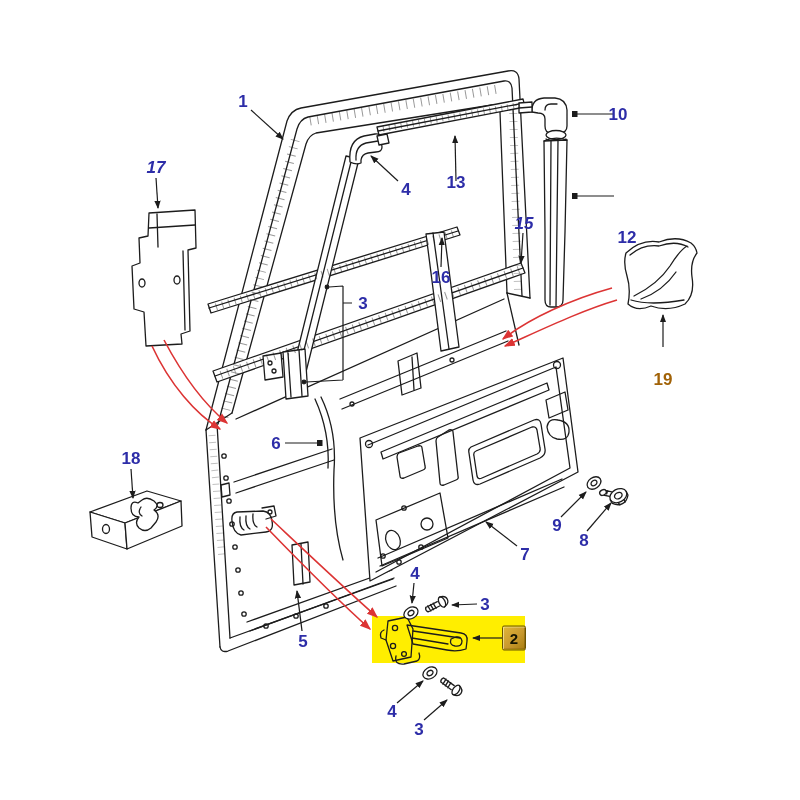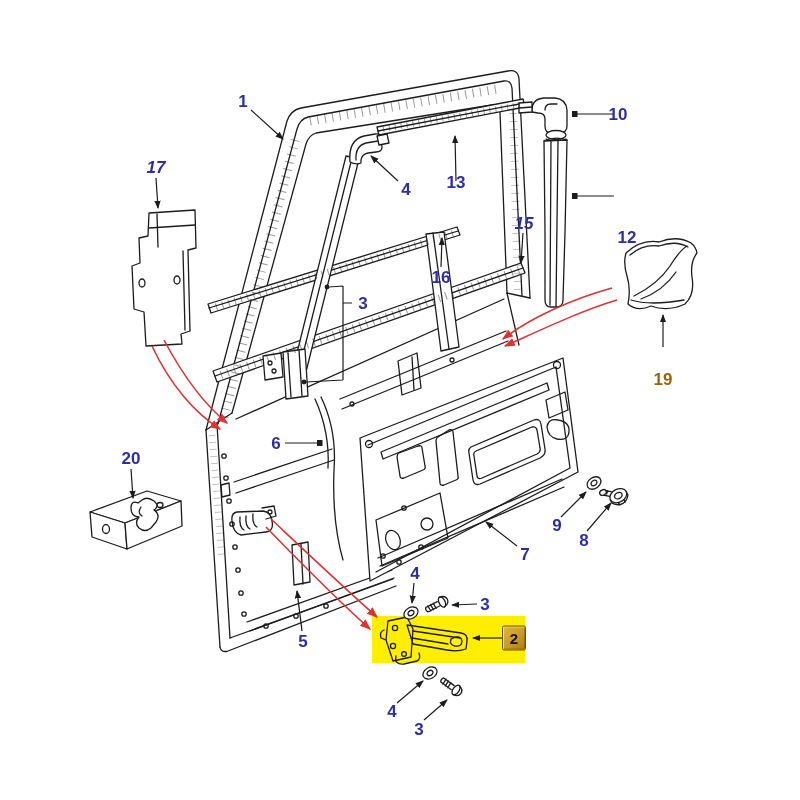--- a/index.html
+++ b/index.html
@@ -298,17 +298,17 @@
       <div class="callout" style="left: 584px; top: 540px; color: rgb(45, 45, 168);">8</div>
       <div class="callout" style="left: 557px; top: 525px; color: rgb(45, 45, 168);">9</div>
       <div class="callout" style="left: 618px; top: 114px; color: rgb(45, 45, 168);">10</div>
       <div class="callout" style="left: 406px; top: 189px; color: rgb(45, 45, 168);">4</div>
       <div class="callout" style="left: 627px; top: 196px; color: rgb(45, 45, 168); margin-top: 41px;">12</div>
       <div class="callout" style="left: 456px; top: 182px; color: rgb(45, 45, 168);">13</div>
       <div class="callout" style="left: 363px; top: 303px; color: rgb(45, 45, 168);">3</div>
       <div class="callout" style="left: 524px; top: 223px; color: rgb(45, 45, 168); font-style: italic;">15</div>
       <div class="callout" style="left: 441px; top: 277px; color: rgb(45, 45, 168);">16</div>
       <div class="callout" style="left: 156px; top: 167px; color: rgb(45, 45, 168); font-style: italic;">17</div>
-      <div class="callout" style="left: 131px; top: 458px; color: rgb(45, 45, 168);">20</div>
+      <div class="callout" style="left: 131px; top: 458px; color: rgb(45, 45, 168);">18</div>
       <div class="callout" style="left: 663px; top: 357px; color: #a16207; margin-top: 22px;">19</div>
     </div>
 
 </div>
 
 </body></html>

